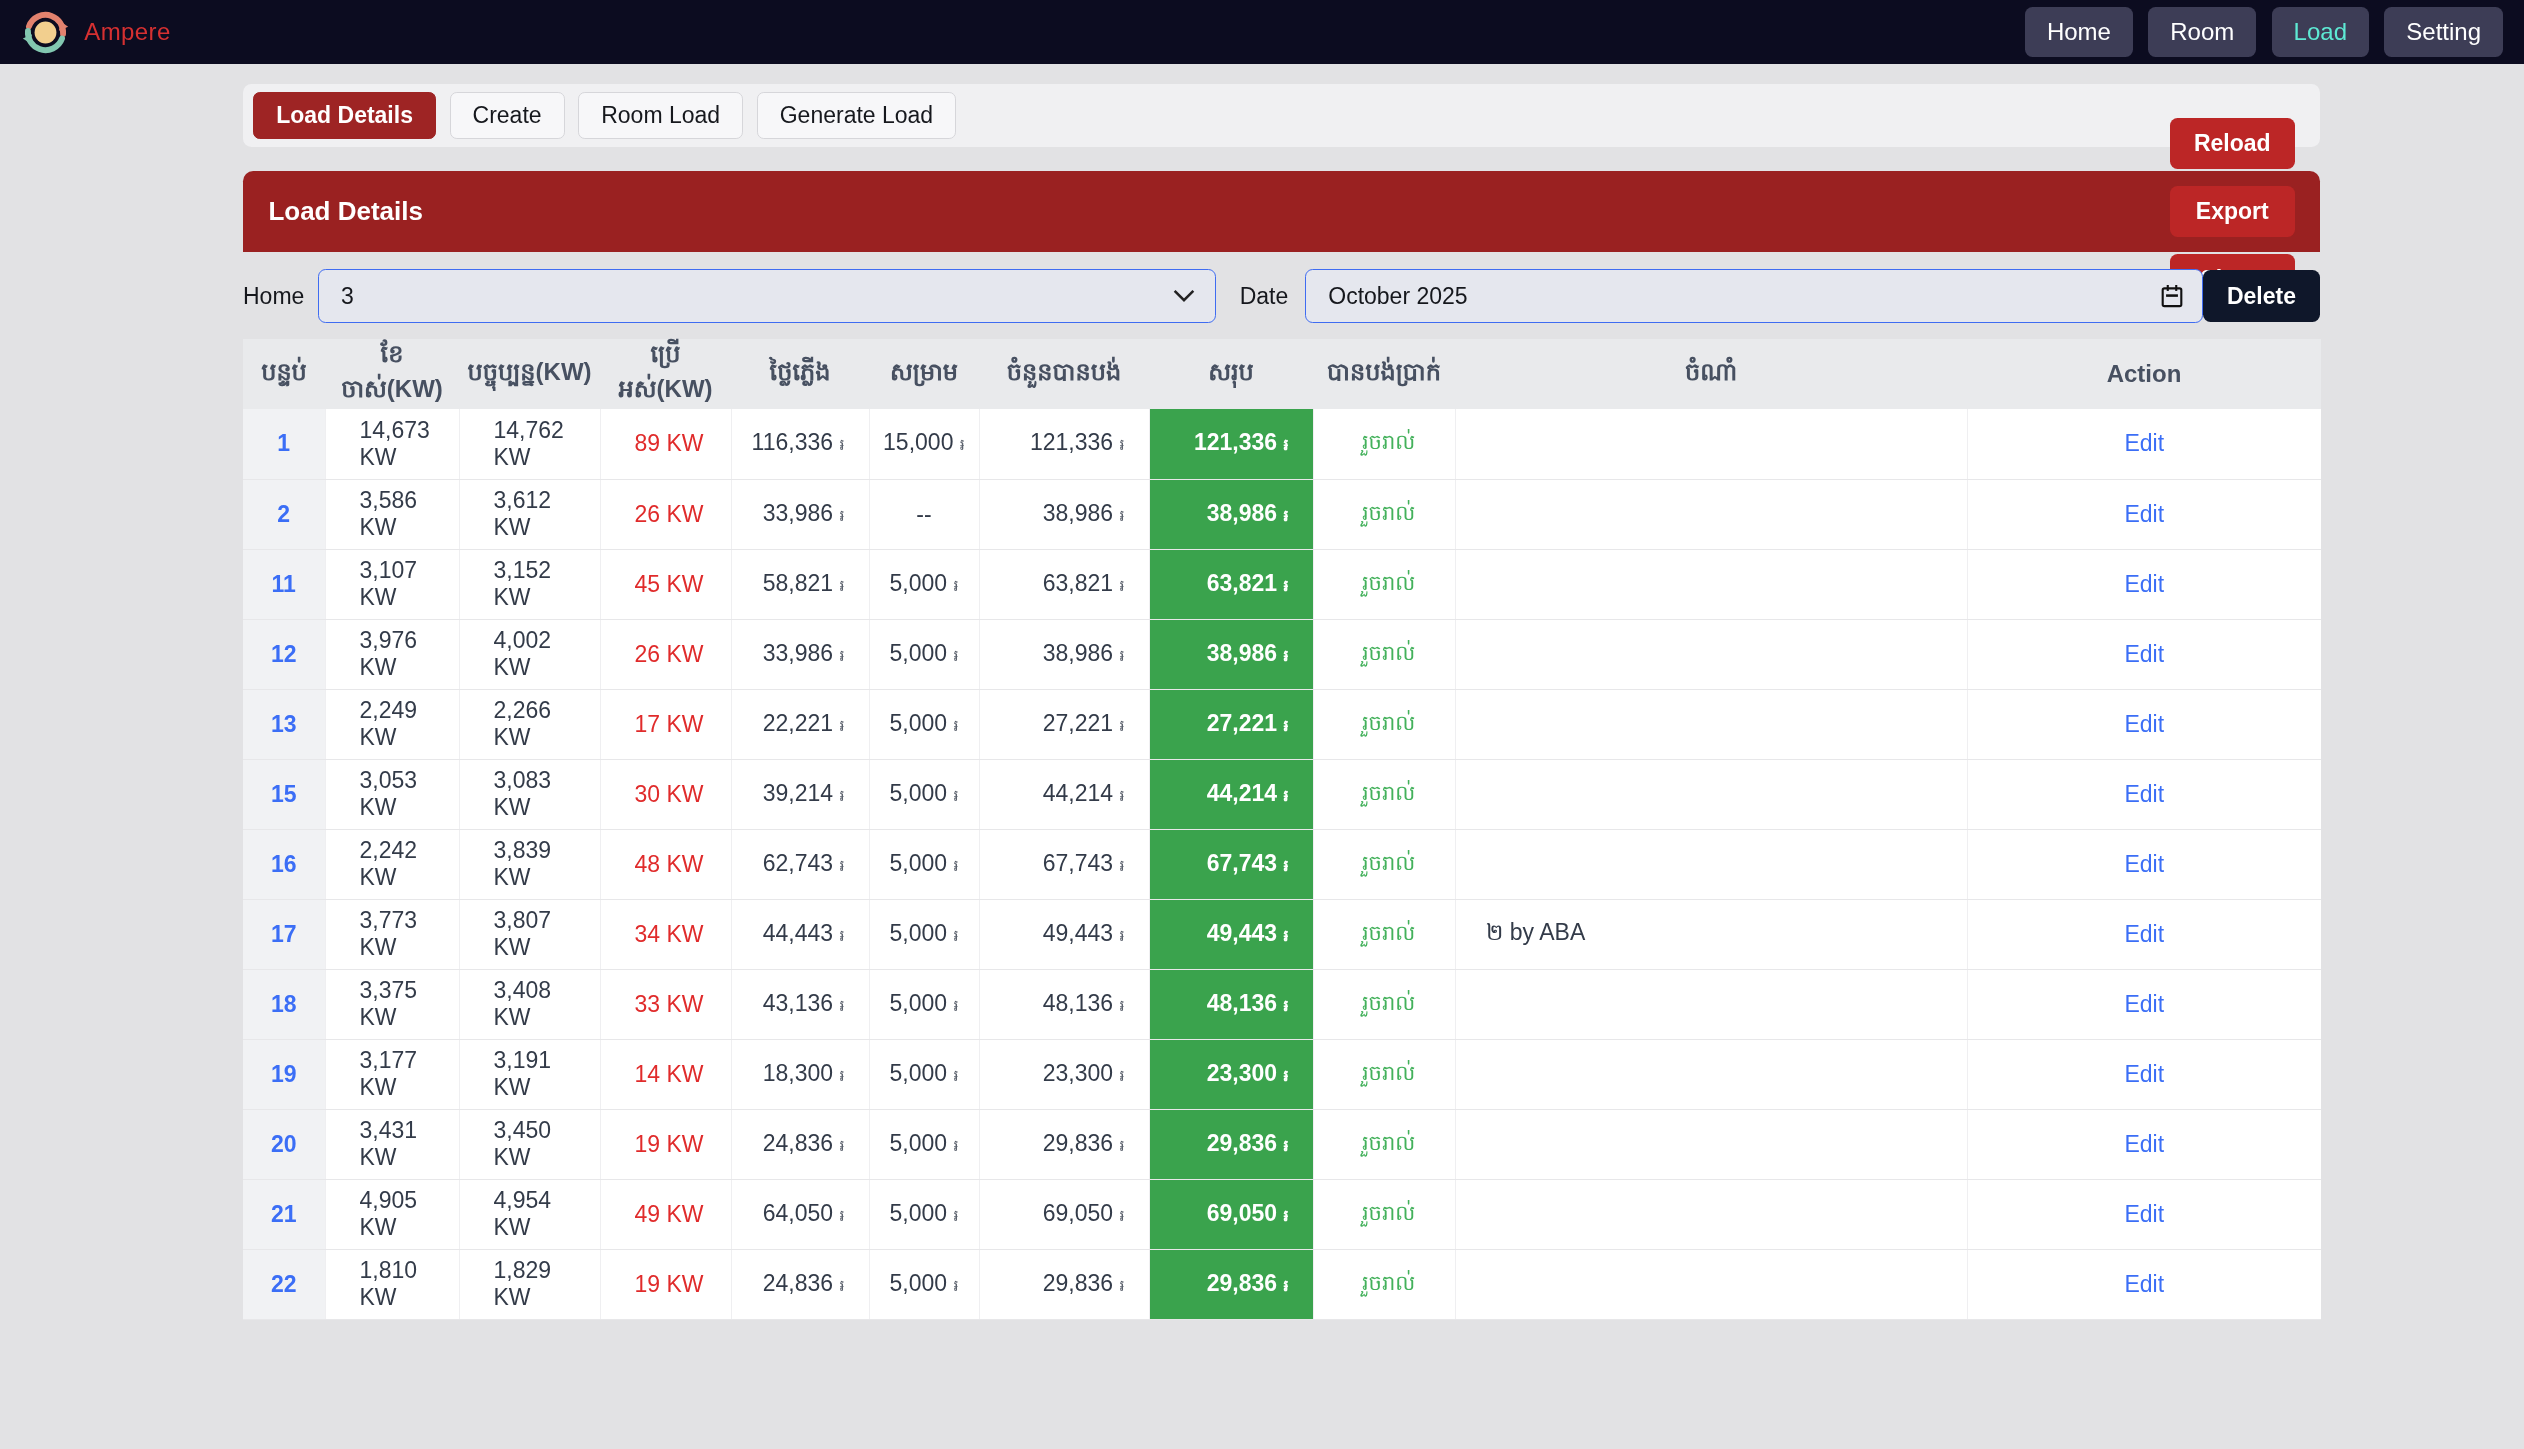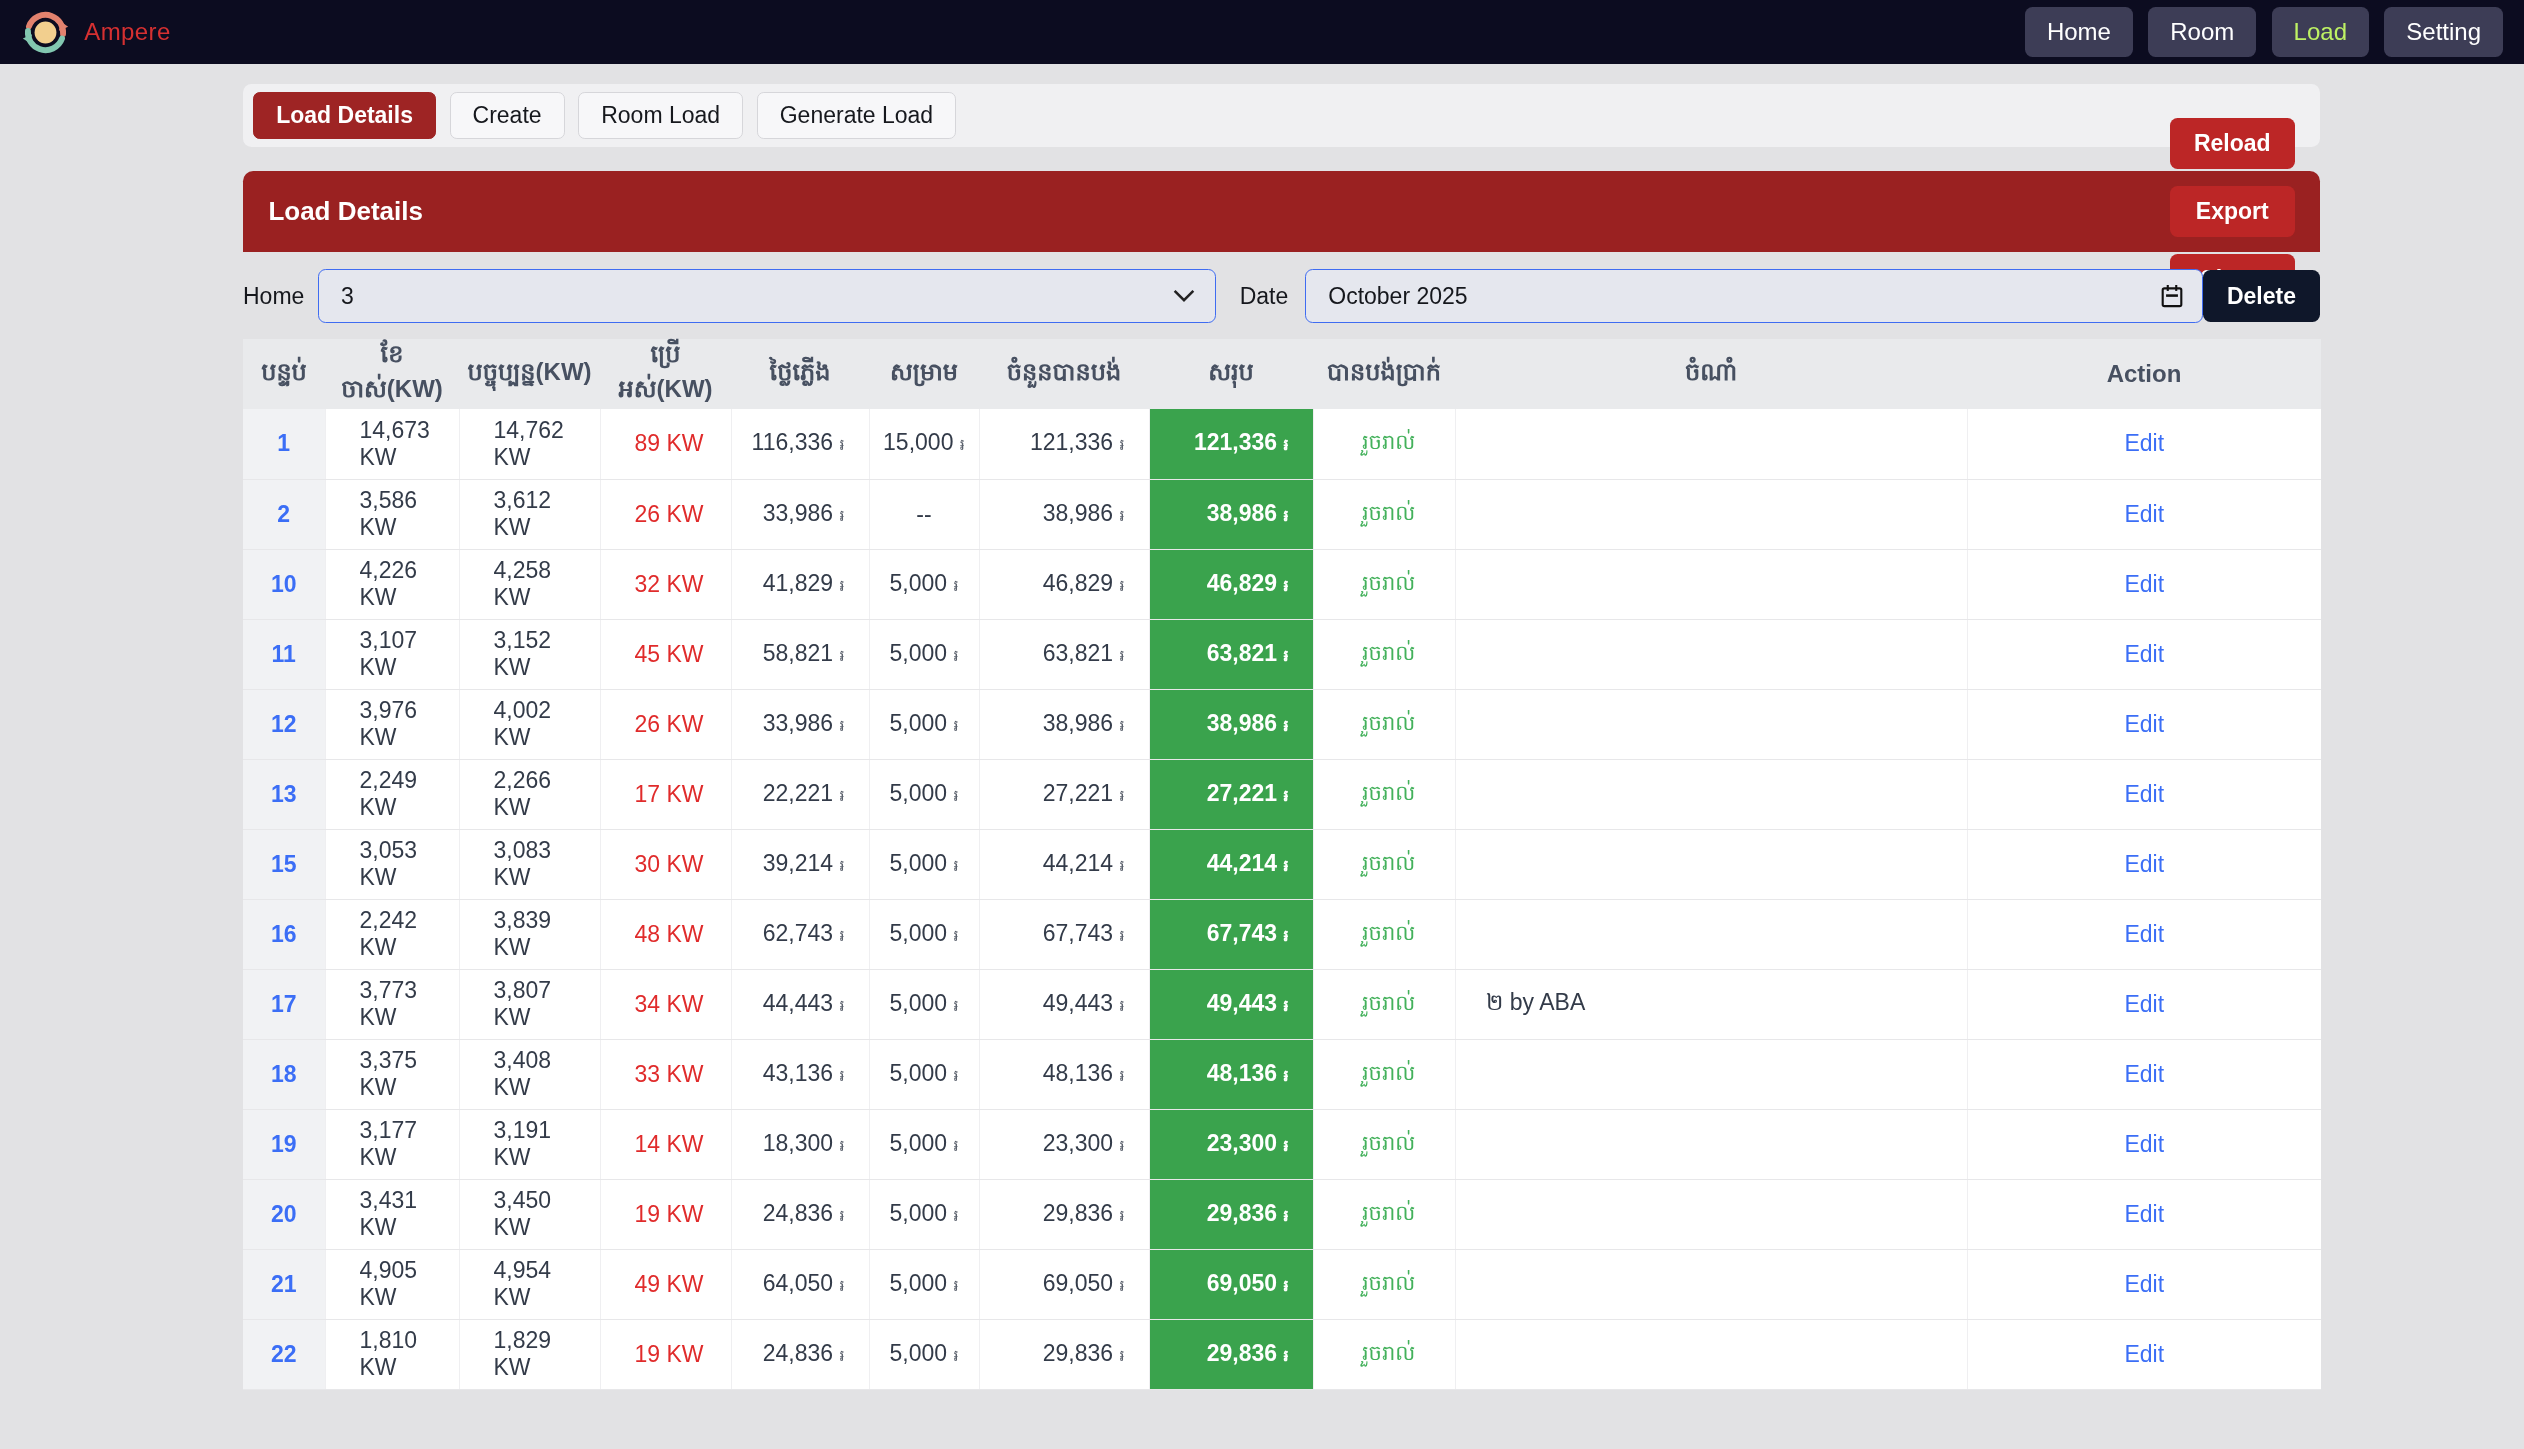--- a/index.html
+++ b/index.html
@@ -16,21 +16,21 @@
     display: flex; align-items: center; padding: 0 22px;
   }
   .brand { display: flex; align-items: center; gap: 15.3px; }
   .brand-name { color: #d63031; font-size: 24px; font-weight: 500; letter-spacing: 0.4px; }
   .nav-buttons { margin-left: auto; display: flex; gap: 15.3px; }
   .nav-btn {
     background: #3d3d56; color: #fff; border: none; border-radius: 7.6px;
     padding: 11px 22px; font-size: 24px; cursor: pointer;
     font-family: inherit;
   }
-  .nav-btn.active { color: #bef264; }
+  .nav-btn.active { color: #5eead4; }
   
   .container { width: 2077px; margin-left: 243px; }
   
   .tab-card {
     margin-top: 20.3px; background: #f0f0f2; border-radius: 8.5px;
     padding: 7.6px 10.2px; display: flex; gap: 13.6px; align-items: center;
   }
   .tab-btn {
     border: 0.8px solid #d6d6da; background: #f7f7f9; color: #16181d;
     font-size: 23px; padding: 9.3px 22px; border-radius: 6.8px; cursor: pointer;
@@ -204,33 +204,20 @@
           <td class="col-used">26 KW</td>
           <td class="col-cost">33,986 <span class="riel">៛</span></td>
           <td class="col-garb">--</td>
           <td class="col-amt">38,986 <span class="riel">៛</span></td>
           <td class="col-total">38,986 <span class="riel">៛</span></td>
           <td class="col-status">រួចរាល់</td>
           <td class="col-note"></td>
           <td class="col-action"><span class="edit-link">Edit</span></td>
         </tr>
         <tr>
-          <td class="col-room">10</td>
-          <td class="col-old">4,226 KW</td>
-          <td class="col-cur">4,258 KW</td>
-          <td class="col-used">32 KW</td>
-          <td class="col-cost">41,829 <span class="riel">៛</span></td>
-          <td class="col-garb">5,000 <span class="riel">៛</span></td>
-          <td class="col-amt">46,829 <span class="riel">៛</span></td>
-          <td class="col-total">46,829 <span class="riel">៛</span></td>
-          <td class="col-status">រួចរាល់</td>
-          <td class="col-note"></td>
-          <td class="col-action"><span class="edit-link">Edit</span></td>
-        </tr>
-        <tr>
           <td class="col-room">11</td>
           <td class="col-old">3,107 KW</td>
           <td class="col-cur">3,152 KW</td>
           <td class="col-used">45 KW</td>
           <td class="col-cost">58,821 <span class="riel">៛</span></td>
           <td class="col-garb">5,000 <span class="riel">៛</span></td>
           <td class="col-amt">63,821 <span class="riel">៛</span></td>
           <td class="col-total">63,821 <span class="riel">៛</span></td>
           <td class="col-status">រួចរាល់</td>
           <td class="col-note"></td>

